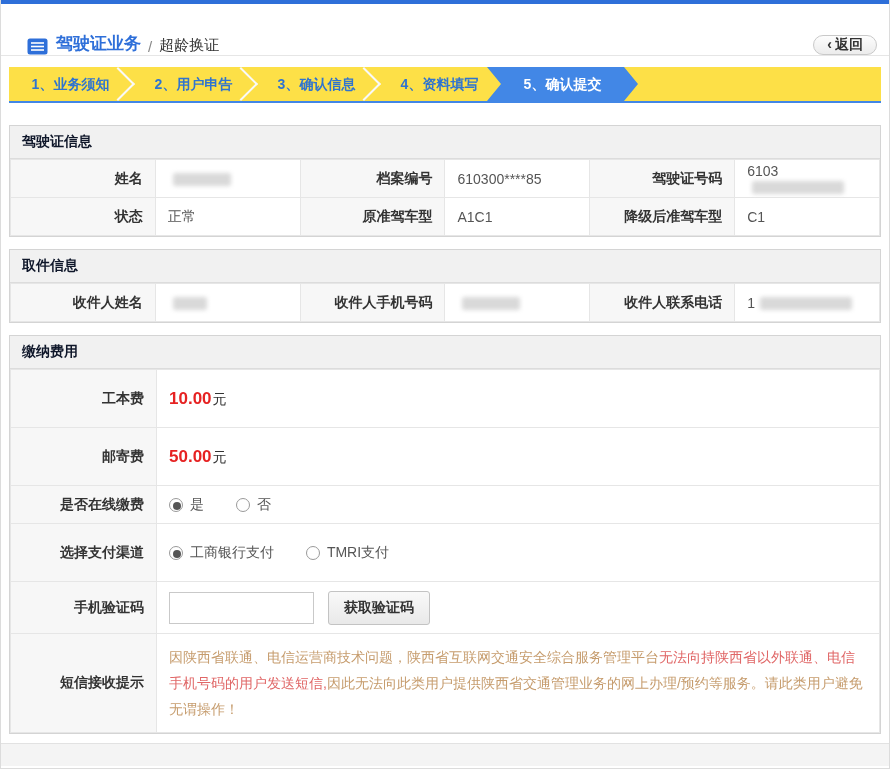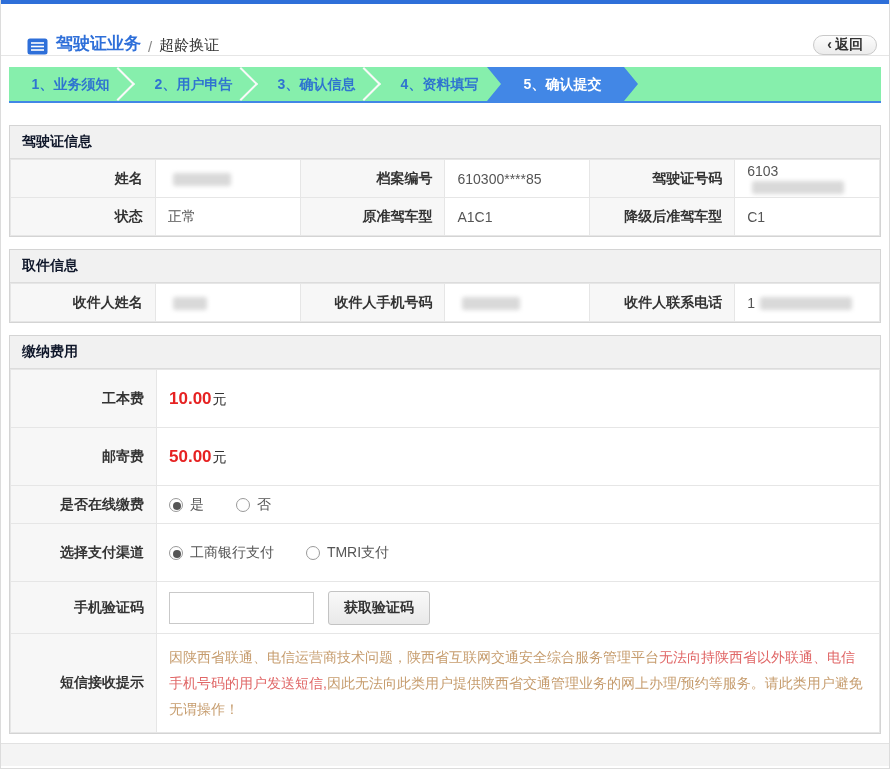--- a/index.html
+++ b/index.html
@@ -14,21 +14,21 @@
   .hdr-title { font-size:17px; font-weight:bold; color:#2e6fd9; }
   .hdr-sep { color:#888; font-size:15px; margin:0 7px; }
   .hdr-sub { font-size:15px; color:#333; }
   .spacer { flex:1; }
   .btn-back { background:linear-gradient(#fdfdfd,#ececec); border:1px solid #c9c9c9; border-radius:12px;
               padding:0 13px; font-size:14px; color:#333; font-weight:bold; cursor:pointer;
               font-family:inherit; }
   .btn-back .chev { font-weight:bold; margin-right:3px; }
 
   
-  .steps { margin:11px 8px 0 8px; height:36px; background:#86efac; border-bottom:2px solid #4287e6;
+  .steps { margin:11px 8px 0 8px; height:36px; background:#fde047; border-bottom:2px solid #4287e6;
            display:flex; align-items:stretch; }
   .step { width:123px; line-height:34px; text-align:center; color:#2f74d0; font-weight:bold;
           font-size:14px; position:relative; cursor:pointer; }
   .step.has-sep::after { content:''; position:absolute; right:2px; top:50%; width:22px; height:22px;
           border-top:2px solid #f9f9f9; border-right:2px solid #f9f9f9;
           transform:translateY(-50%) rotate(45deg); }
   .step.checked { background:#4287e6; color:#fff; width:151px; margin-left:-14px; margin-right:-14px;
           z-index:2;
           clip-path:polygon(0 0, calc(100% - 14px) 0, 100% 50%, calc(100% - 14px) 100%, 0 100%, 14px 50%); }
   .step.checked::after { display:none; }

